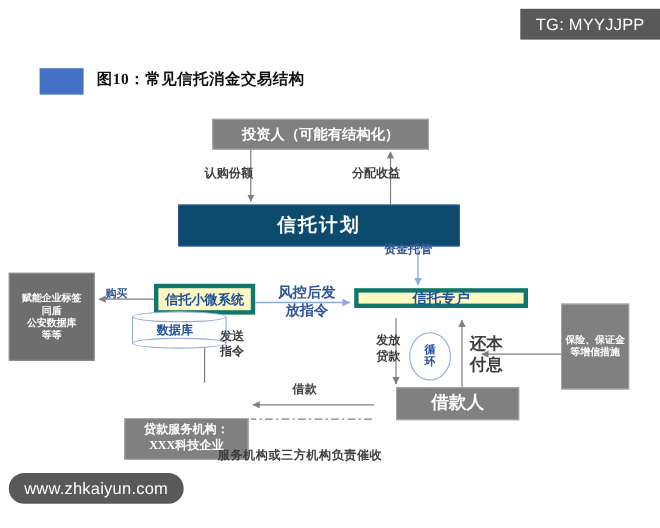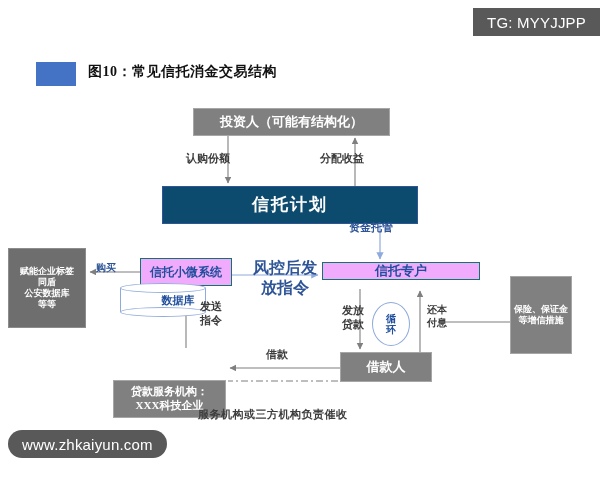--- a/index.html
+++ b/index.html
@@ -29,72 +29,72 @@
   }
 
   
   .node{
     display:flex;align-items:center;justify-content:center;text-align:center;
     font-weight:bold;line-height:1.25;
   }
   .gray{background:#808080;color:#ffffff;border:1px solid #a6a6a6;}
   .gray-dark{background:#6e6e6e;color:#ffffff;border:1px solid #8c8c8c;}
   .blue-fill{background:#0c4a6e;color:#ffffff;border:1px solid #2F5597;}
-  .white-blue{background:#f0abfc;color:#1F4E9C;border:1px solid #0f766e;text-align:center;}
+  .white-blue{background:#fef9c3;color:#1F4E9C;border:4px solid #0f766e;text-align:center;}
 
   #n-investor{left:193px;top:108px;width:197px;height:28px;font-size:13px;}
   #n-trust-plan{left:162px;top:186px;width:256px;height:38px;font-size:17px;letter-spacing:2px;}
   #n-tags{left:8px;top:248px;width:78px;height:80px;font-size:9px;padding:2px;}
   #n-sys{left:140px;top:258px;width:92px;height:28px;font-size:12px;}
   #n-account{left:322px;top:262px;width:158px;height:18px;font-size:13px;}
   #n-insure{left:510px;top:276px;width:62px;height:78px;font-size:9px;padding:0;}
   #n-servicer{left:113px;top:348px;width:113px;height:38px;font-size:11px;}
-  #n-borrower{left:340px;top:352px;width:92px;height:30px;font-size:13px;}
+  #n-borrower{left:360px;top:352px;width:112px;height:30px;font-size:16px;}
 
   
   #n-db{left:120px;top:288px;width:86px;height:24px;}
   #n-db .cyl-top{
     position:absolute;left:0;top:-5px;width:86px;height:10px;
     border:1px solid #8FAADC;border-radius:50%;background:#ffffff;box-sizing:border-box;
   }
   #n-db .cyl-body{
     position:absolute;left:0;top:0;width:86px;height:24px;
     border-left:1px solid #8FAADC;border-right:1px solid #8FAADC;background:#ffffff;box-sizing:border-box;
   }
   #n-db .cyl-bot{
     position:absolute;left:0;bottom:-5px;width:86px;height:10px;
     border:1px solid #8FAADC;border-radius:50%;background:#ffffff;box-sizing:border-box;
   }
   #n-db .cyl-label{
     position:absolute;left:0;top:0;width:78px;height:24px;
     display:flex;align-items:center;justify-content:center;
-    font-size:11px;font-weight:bold;color:#1F4E9C;z-index:3;padding-left:19px;
+    font-size:11px;font-weight:bold;color:#1F4E9C;z-index:3;
   }
 
   
   #n-cycle{
     left:372px;top:302px;width:38px;height:44px;
     border:1px solid #8FAADC;border-radius:50%;background:#ffffff;
     display:flex;align-items:center;justify-content:center;
     font-size:10px;font-weight:bold;color:#1F4E9C;line-height:1.1;
   }
 
   
   .lbl{font-weight:bold;white-space:pre-line;line-height:1.25;}
   .lbl-gray{color:#3d3d3d;}
   .lbl-blue{color:#2F5597;}
 
   #l-subscribe{left:186px;top:152px;font-size:11px;}
   #l-distribute{left:320px;top:152px;font-size:11px;}
   #l-custody{left:334px;top:221px;font-size:11px;margin-left:15px;}
   #l-buy{left:96px;top:262px;font-size:10px;}
-  #l-riskctl{left:253px;top:258px;font-size:16px;text-align:center;}
+  #l-riskctl{left:253px;top:258px;font-size:13px;text-align:center;}
   #l-sendcmd{left:200px;top:300px;font-size:11px;text-align:center;}
   #l-loanout{left:342px;top:304px;font-size:11px;text-align:center;}
-  #l-repay{left:427px;top:304px;font-size:10px;text-align:left;}
+  #l-repay{left:427px;top:304px;font-size:15px;text-align:left;}
   #l-borrow{left:266px;top:348px;font-size:11px;}
   #l-collect{left:198px;top:408px;font-size:11px;letter-spacing:.5px;}
 
   
   #wires{position:absolute;left:0;top:0;width:600px;height:480px;pointer-events:none;}
 </style>
 </head>
 <body>
 
 <div id="stage">

